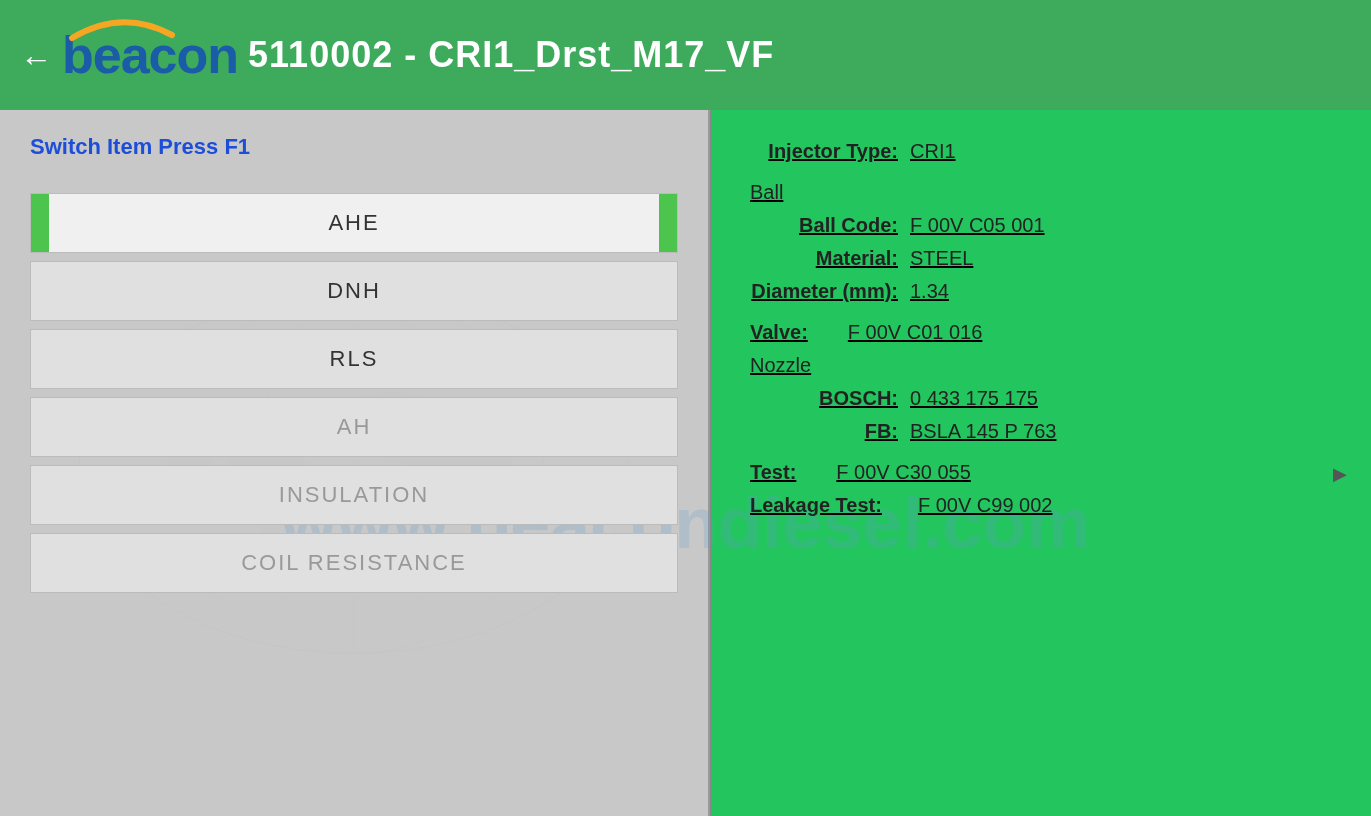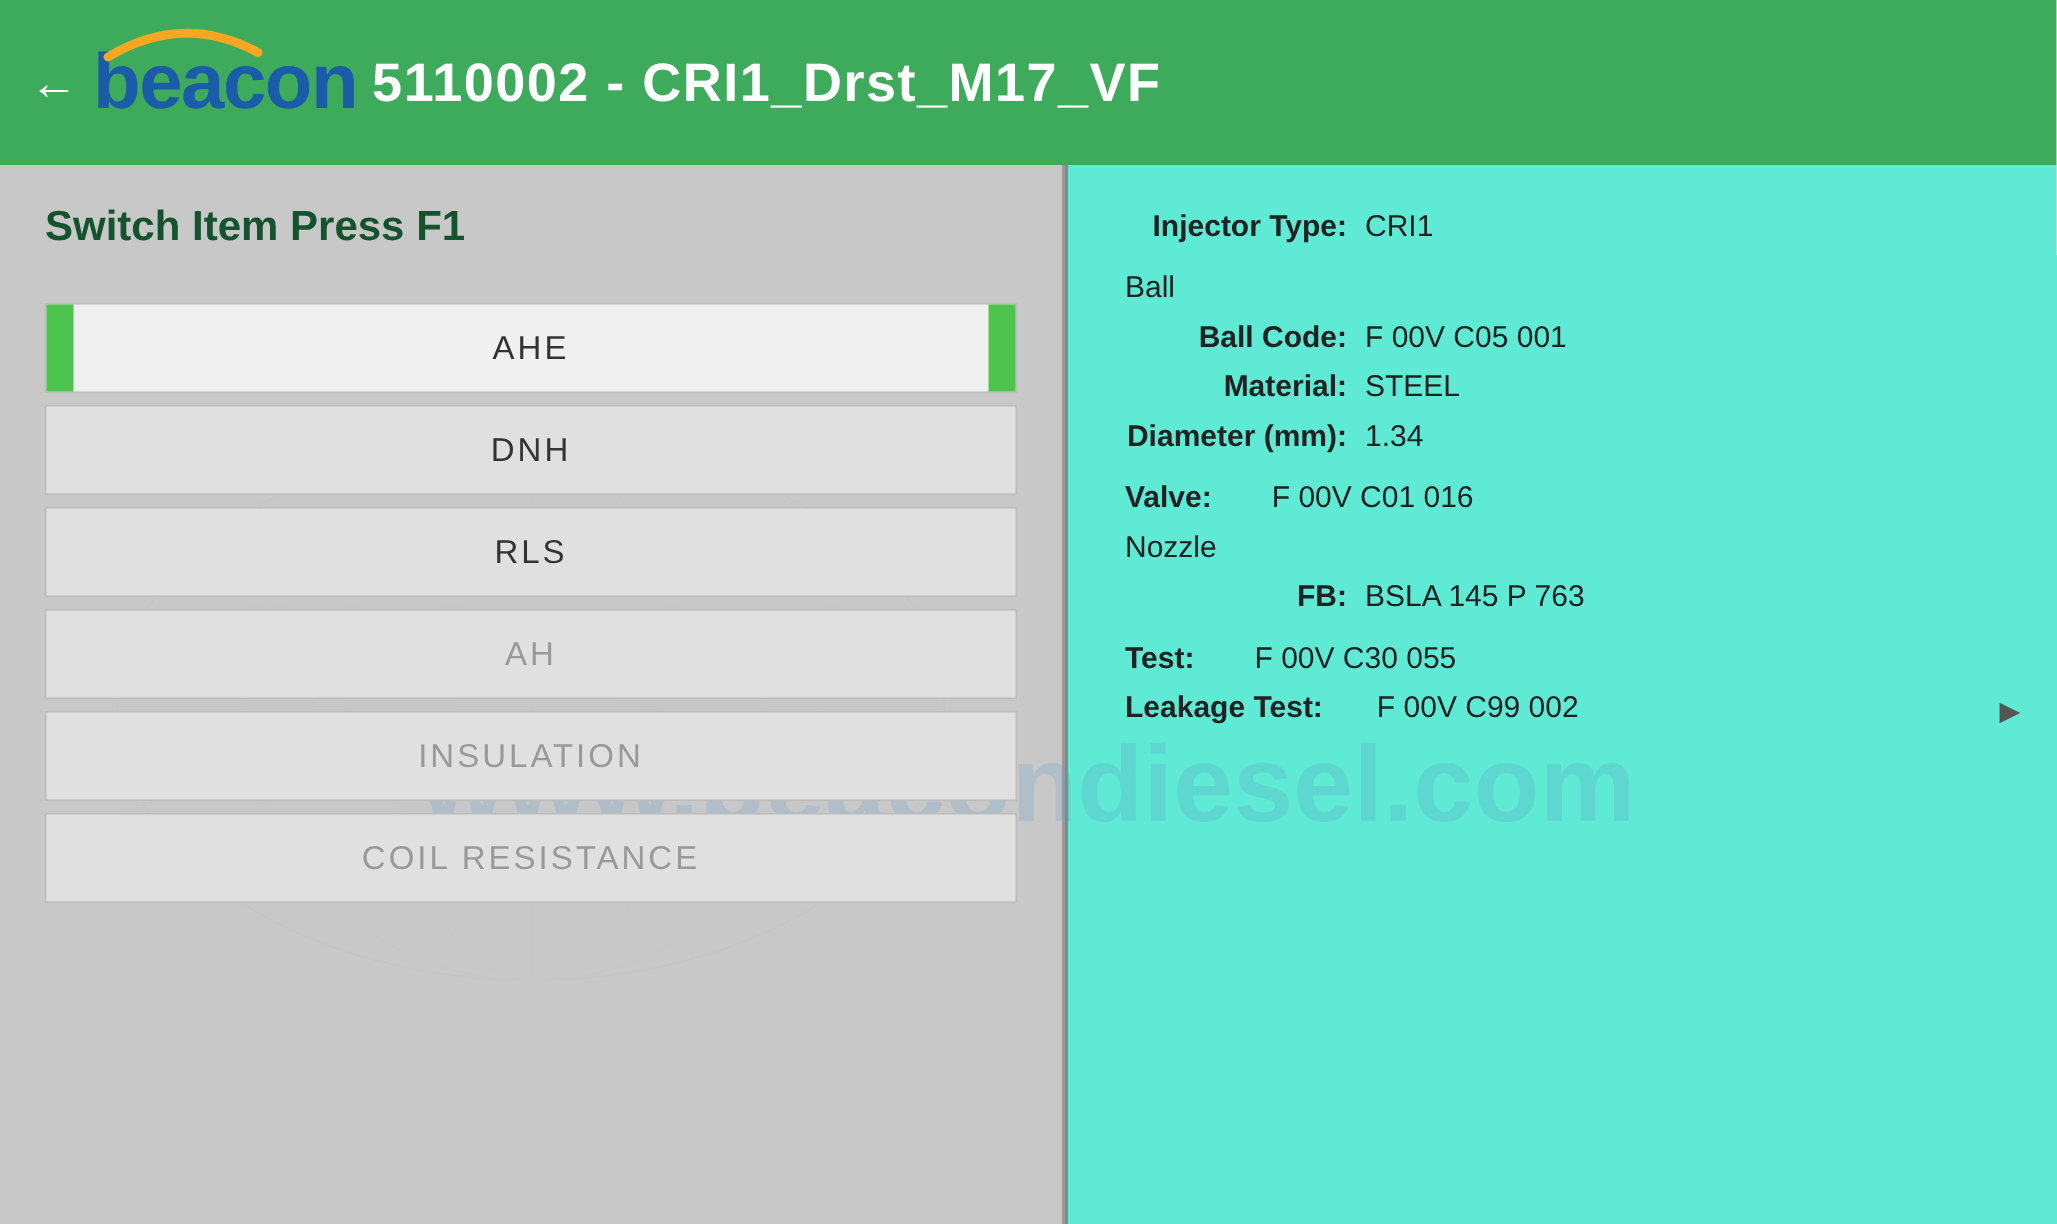--- a/index.html
+++ b/index.html
@@ -92,22 +92,22 @@
       position: relative;
       border-right: 2px solid #999;
     }
 
     .instructions {
       margin-bottom: 30px;
       position: relative;
       z-index: 2;
     }
     .instruction-line {
-      color: #14532d;
-      font-size: 28px;
+      color: #1d4ed8;
+      font-size: 22px;
       font-weight: bold;
       line-height: 1.5;
     }
 
     
     .menu-list {
       margin-top: 20px;
       position: relative;
       z-index: 2;
     }
@@ -148,23 +148,24 @@
       width: 18px;
       background: #4dc44d;
     }
     .menu-item-dim .menu-item-label {
       color: #999;
     }
 
     
     .right-panel {
       flex: 1;
-      background: #5eead4;
+      background: #22c55e;
       padding: 30px 40px;
       position: relative;
+      text-decoration: underline;
     }
 
     .info-section {
       position: relative;
       z-index: 2;
     }
 
     .info-row {
       display: flex;
       align-items: baseline;
@@ -333,20 +334,24 @@
         <span class="info-value">1.34</span>
       </div>
 
       <div class="info-row">
         <span class="info-label" style="text-align:left; min-width:80px; padding-right:40px;">Valve:</span>
         <span class="info-value">F 00V C01 016</span>
       </div>
 
       <div class="info-plain">Nozzle</div>
 
+      <div class="info-row">
+        <span class="info-label">BOSCH:</span>
+        <span class="info-value">0 433 175 175</span>
+      </div>
 
       <div class="info-row section-gap">
         <span class="info-label">FB:</span>
         <span class="info-value">BSLA 145 P 763</span>
       </div>
 
       <div class="info-row">
         <span class="info-label" style="text-align:left; min-width:80px; padding-right:40px;">Test:</span>
         <span class="info-value">F 00V C30 055</span>
       </div>

